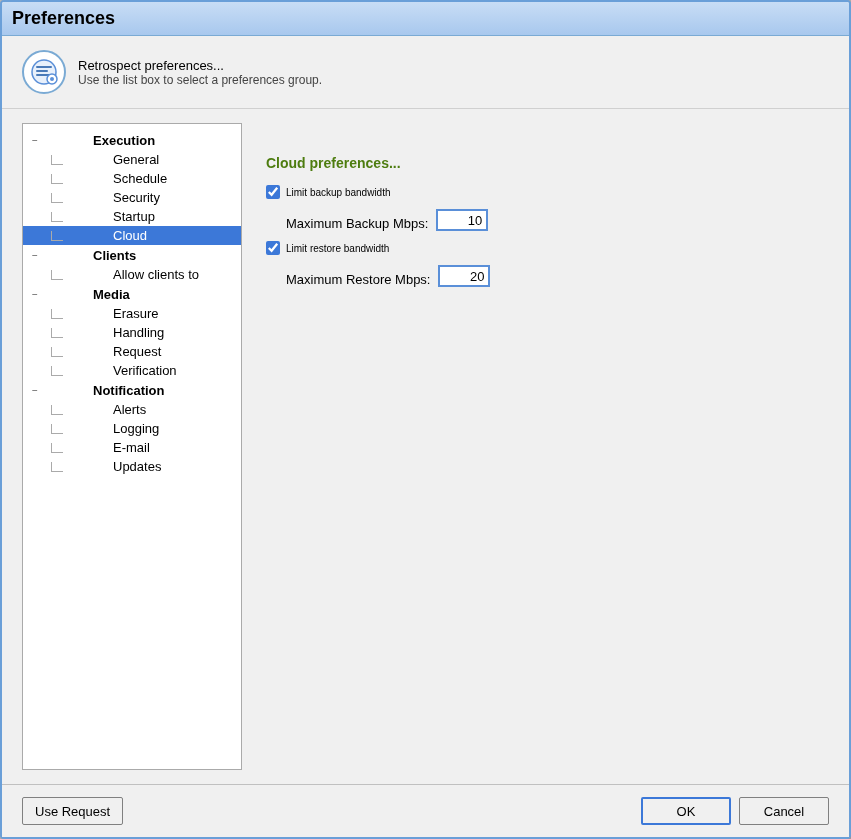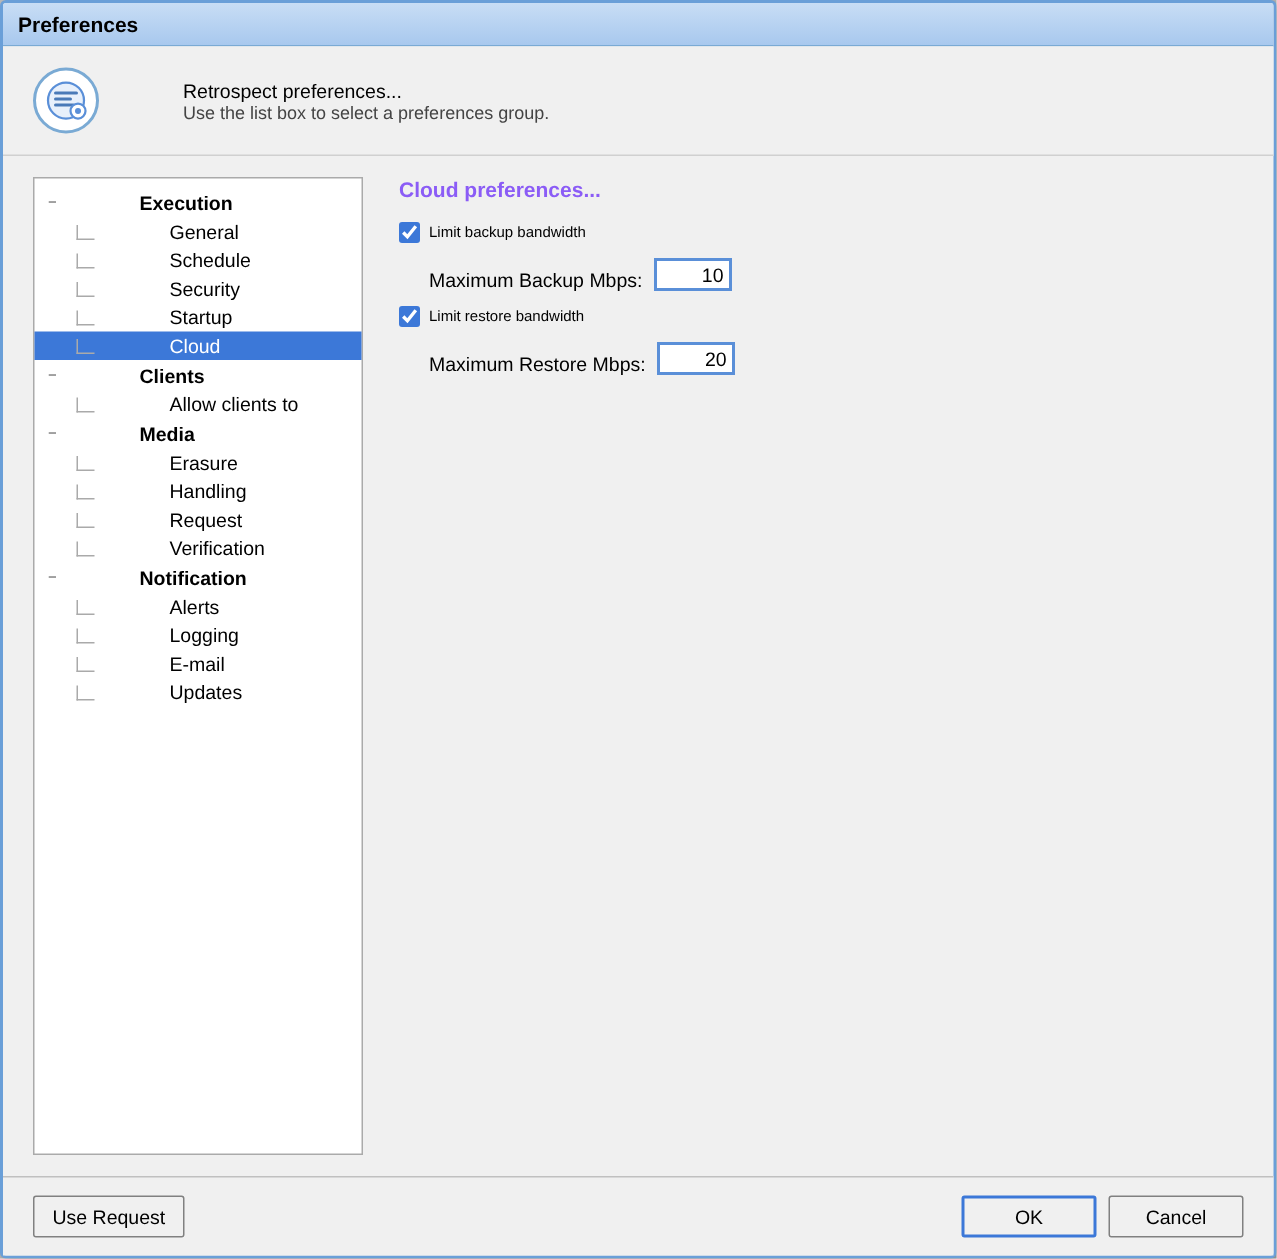--- a/index.html
+++ b/index.html
@@ -22,33 +22,32 @@
       border-radius: 4px;
       display: flex;
       flex-direction: column;
       box-shadow: 2px 2px 8px rgba(0,0,0,0.4);
     }
 
     .title-bar {
       background: linear-gradient(to bottom, #c8ddf5, #a8c8ee);
       padding: 6px 10px;
       font-weight: bold;
-      font-size: 14px;
+      font-size: 18px;
       color: #000;
       border-bottom: 1px solid #7aaad4;
       border-radius: 2px 2px 0 0;
     }
 
     .header-section {
       display: flex;
       align-items: center;
       padding: 14px 20px;
       background: #f0f0f0;
       border-bottom: 1px solid #d0d0d0;
-      gap: 44px;
     }
 
     .header-icon {
       width: 44px;
       height: 44px;
       margin-right: 12px;
       display: flex;
       align-items: center;
       justify-content: center;
       border: 2px solid #7aaad4;
@@ -130,22 +129,23 @@
     }
 
     .right-panel {
       flex: 1;
       padding: 0 10px;
     }
 
     .pref-title {
       font-size: 14px;
       font-weight: bold;
-      color: #8b5cf6;
+      color: #4d7c0f;
       margin-bottom: 14px;
+      margin-top: 32px;
     }
 
     .pref-row {
       display: flex;
       align-items: center;
       margin-bottom: 10px;
     }
 
     .pref-row input[type="checkbox"] {
       width: 14px;

